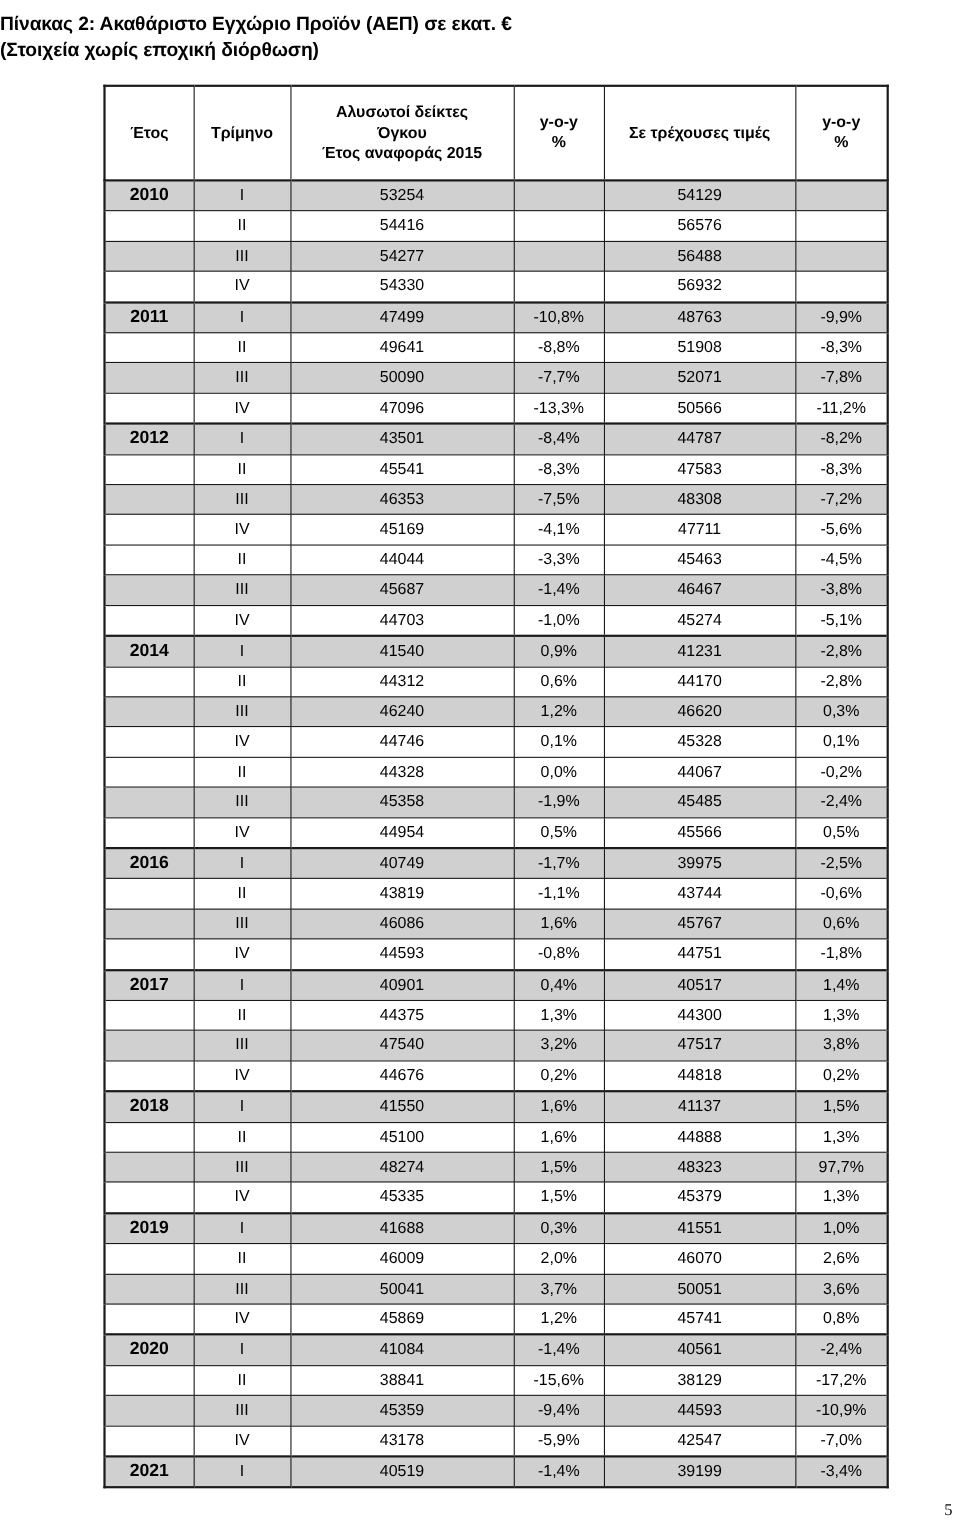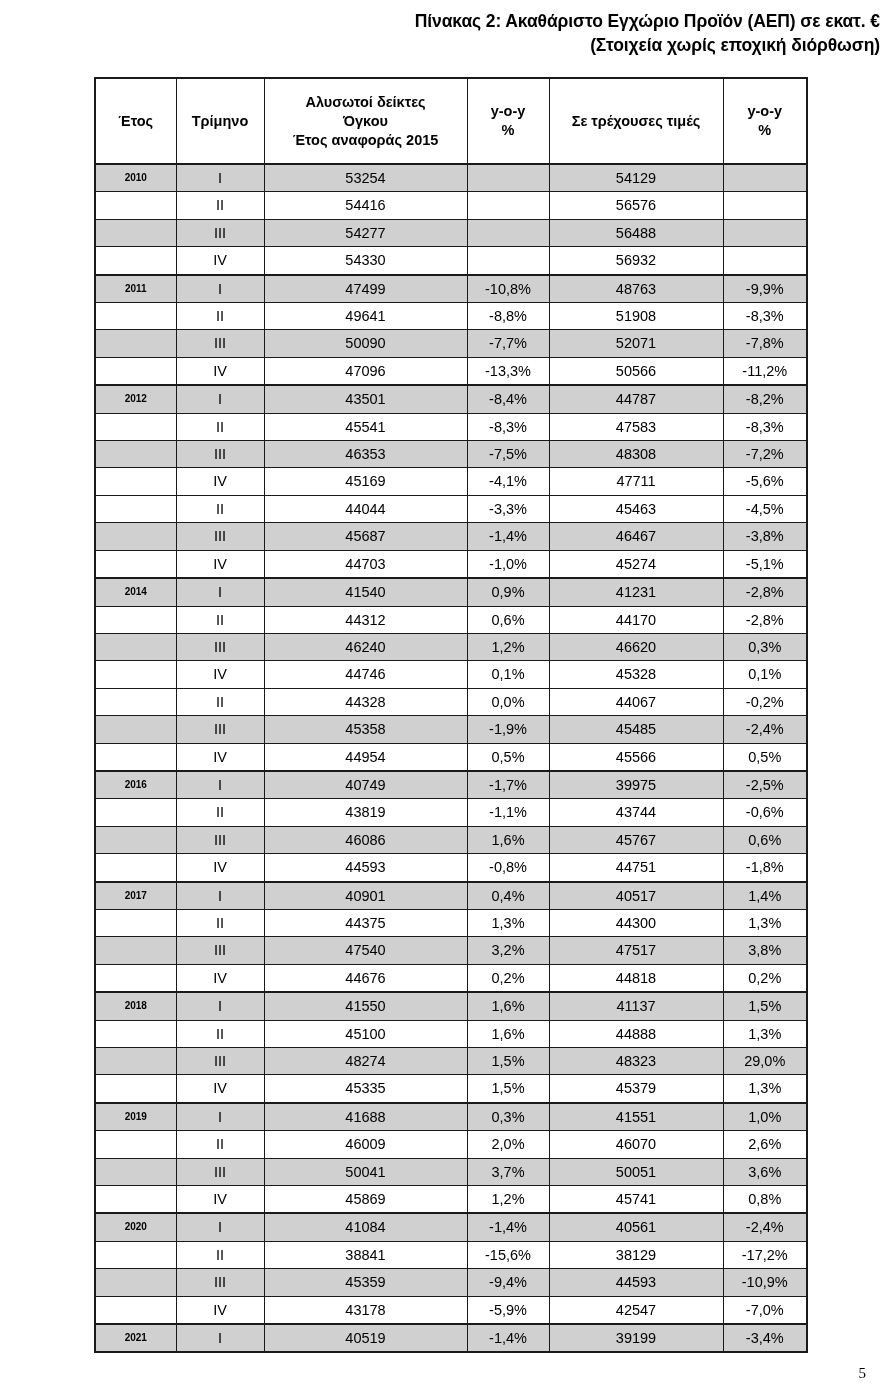--- a/index.html
+++ b/index.html
@@ -14,21 +14,21 @@
     font-family: "Liberation Sans", sans-serif;
     color: #000000;
     overflow: hidden;
   }
 
   #title-block {
     position: absolute;
     left: 0;
     top: 9px;
     width: 880px;
-    text-align: right;
+    text-align: left;
   }
   .title-line {
     font-size: 17.5px;
     font-weight: bold;
     line-height: 24px;
     letter-spacing: -0.1px;
     color: #000;
   }
 
   #table-wrap {
@@ -73,21 +73,21 @@
   table.gdp thead th.last-col  { border-right-width: 2.6px; }
 
   table.gdp tbody td {
     height: 26.4px;
     font-size: 14.5px;
     line-height: 26.4px;
     font-weight: normal;
   }
   table.gdp tbody td.year-cell {
     font-weight: bold;
-    font-size: 10px;
+    font-size: 16px;
   }
   table.gdp tbody tr.shaded td { background: #d0d0d0; }
   table.gdp tbody tr.plain  td { background: #ffffff; }
 
   table.gdp tbody tr.group-start td { border-top-width: 2.6px; }
   table.gdp tbody tr.last-row td    { border-bottom-width: 2.6px; }
   table.gdp tbody td.first-col { border-left-width: 2.6px; }
   table.gdp tbody td.last-col  { border-right-width: 2.6px; }
 
   #page-number {
@@ -393,21 +393,21 @@
           <td>1,6%</td>
           <td>44888</td>
           <td class="last-col">1,3%</td>
         </tr>
         <tr class="shaded">
           <td class="year-cell first-col"></td>
           <td>III</td>
           <td>48274</td>
           <td>1,5%</td>
           <td>48323</td>
-          <td class="last-col">29,0%</td>
+          <td class="last-col">97,7%</td>
         </tr>
         <tr class="plain">
           <td class="year-cell first-col"></td>
           <td>IV</td>
           <td>45335</td>
           <td>1,5%</td>
           <td>45379</td>
           <td class="last-col">1,3%</td>
         </tr>
         <tr class="shaded group-start">

